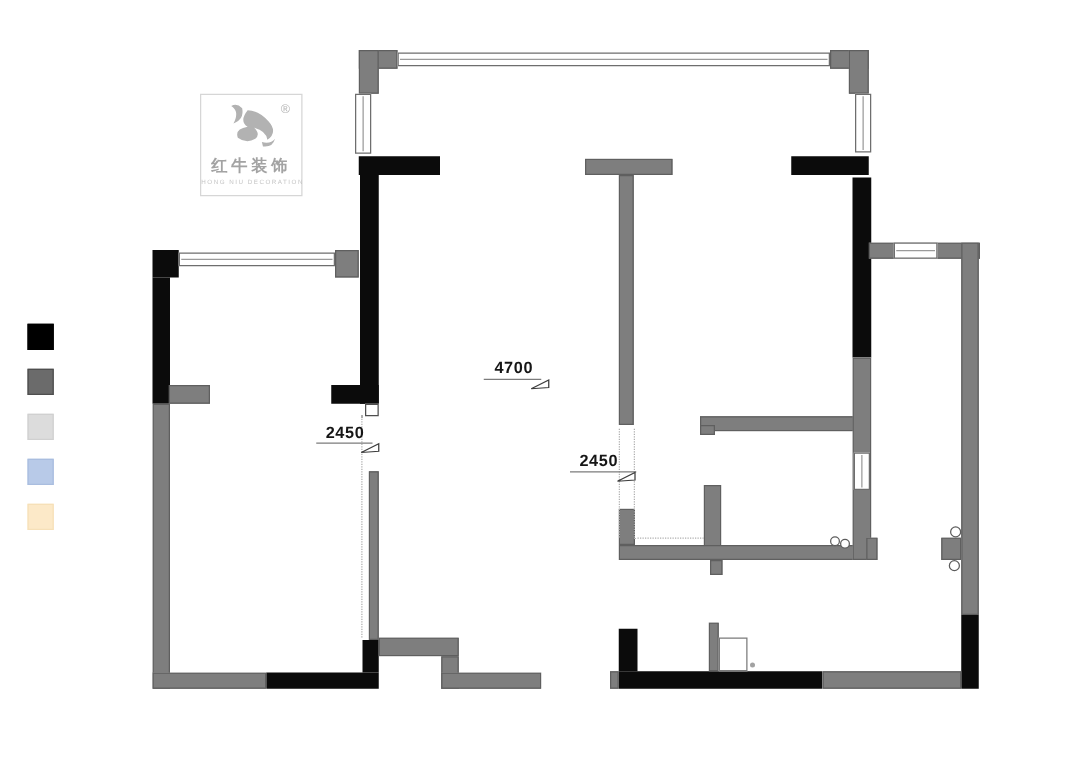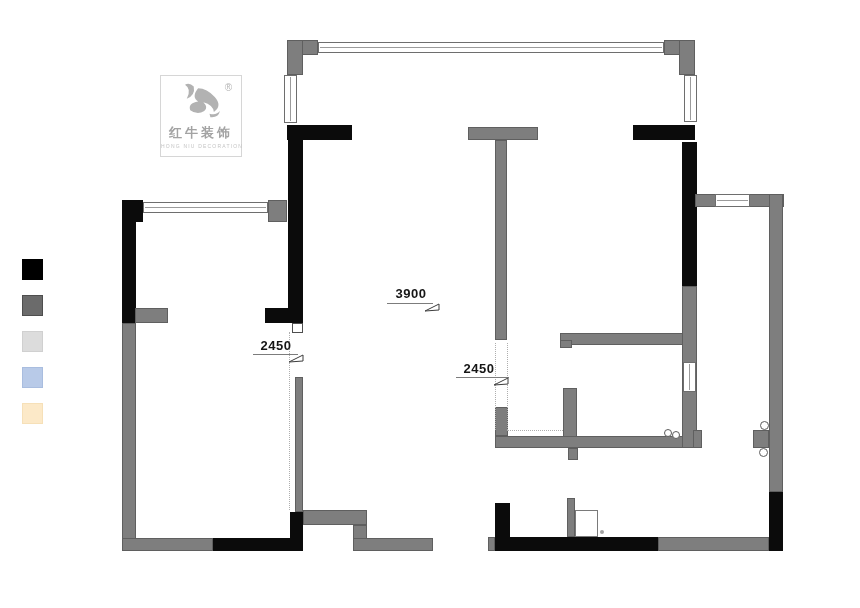--- a/index.html
+++ b/index.html
@@ -111,21 +111,21 @@
     <div class="shape doorleaf" style="left: 575px; top: 510px; width: 23px; height: 27px;"></div>
     <div class="shape circle" style="left: 664px; top: 429px; width: 8px; height: 8px;"></div>
     <div class="shape circle" style="left: 672px; top: 431px; width: 8px; height: 8px;"></div>
     <div class="shape circle" style="left: 760px; top: 421px; width: 9px; height: 9px;"></div>
     <div class="shape circle" style="left: 759px; top: 448px; width: 9px; height: 9px;"></div>
     <div class="shape dot" style="left: 600px; top: 530px; width: 4px; height: 4px;"></div>
     <div class="shape dashed-v" style="left: 289px; top: 332px; width: 0px; height: 178px;"></div>
     <div class="shape dashed-v" style="left: 495px; top: 343px; width: 0px; height: 87px;"></div>
     <div class="shape dashed-v" style="left: 507px; top: 343px; width: 0px; height: 87px;"></div>
     <div class="shape dashed-h" style="left: 507px; top: 430px; width: 56px; height: 0px;"></div>
-    <div class="dim-label" style="left: 388px; top: 286px; width: 46px;">3900</div>
+    <div class="dim-label" style="left: 388px; top: 286px; width: 46px;">4700</div>
     <div class="dim-line" style="left: 387px; top: 303px; width: 46px;"></div>
     <svg class="dim-flag" width="17" height="10" style="left: 424px; top: 303px;">
       <polygon points="1,8 15,1 15,7" fill="#ffffff" stroke="#3d3d3d"></polygon>
     </svg>
     <div class="dim-label" style="left: 254px; top: 338px; width: 44px;">2450</div>
     <div class="dim-line" style="left: 253px; top: 354px; width: 45px;"></div>
     <svg class="dim-flag" width="17" height="10" style="left: 288px; top: 354px;">
       <polygon points="1,8 15,1 15,7" fill="#ffffff" stroke="#3d3d3d"></polygon>
     </svg>
     <div class="dim-label" style="left: 457px; top: 361px; width: 44px;">2450</div>

